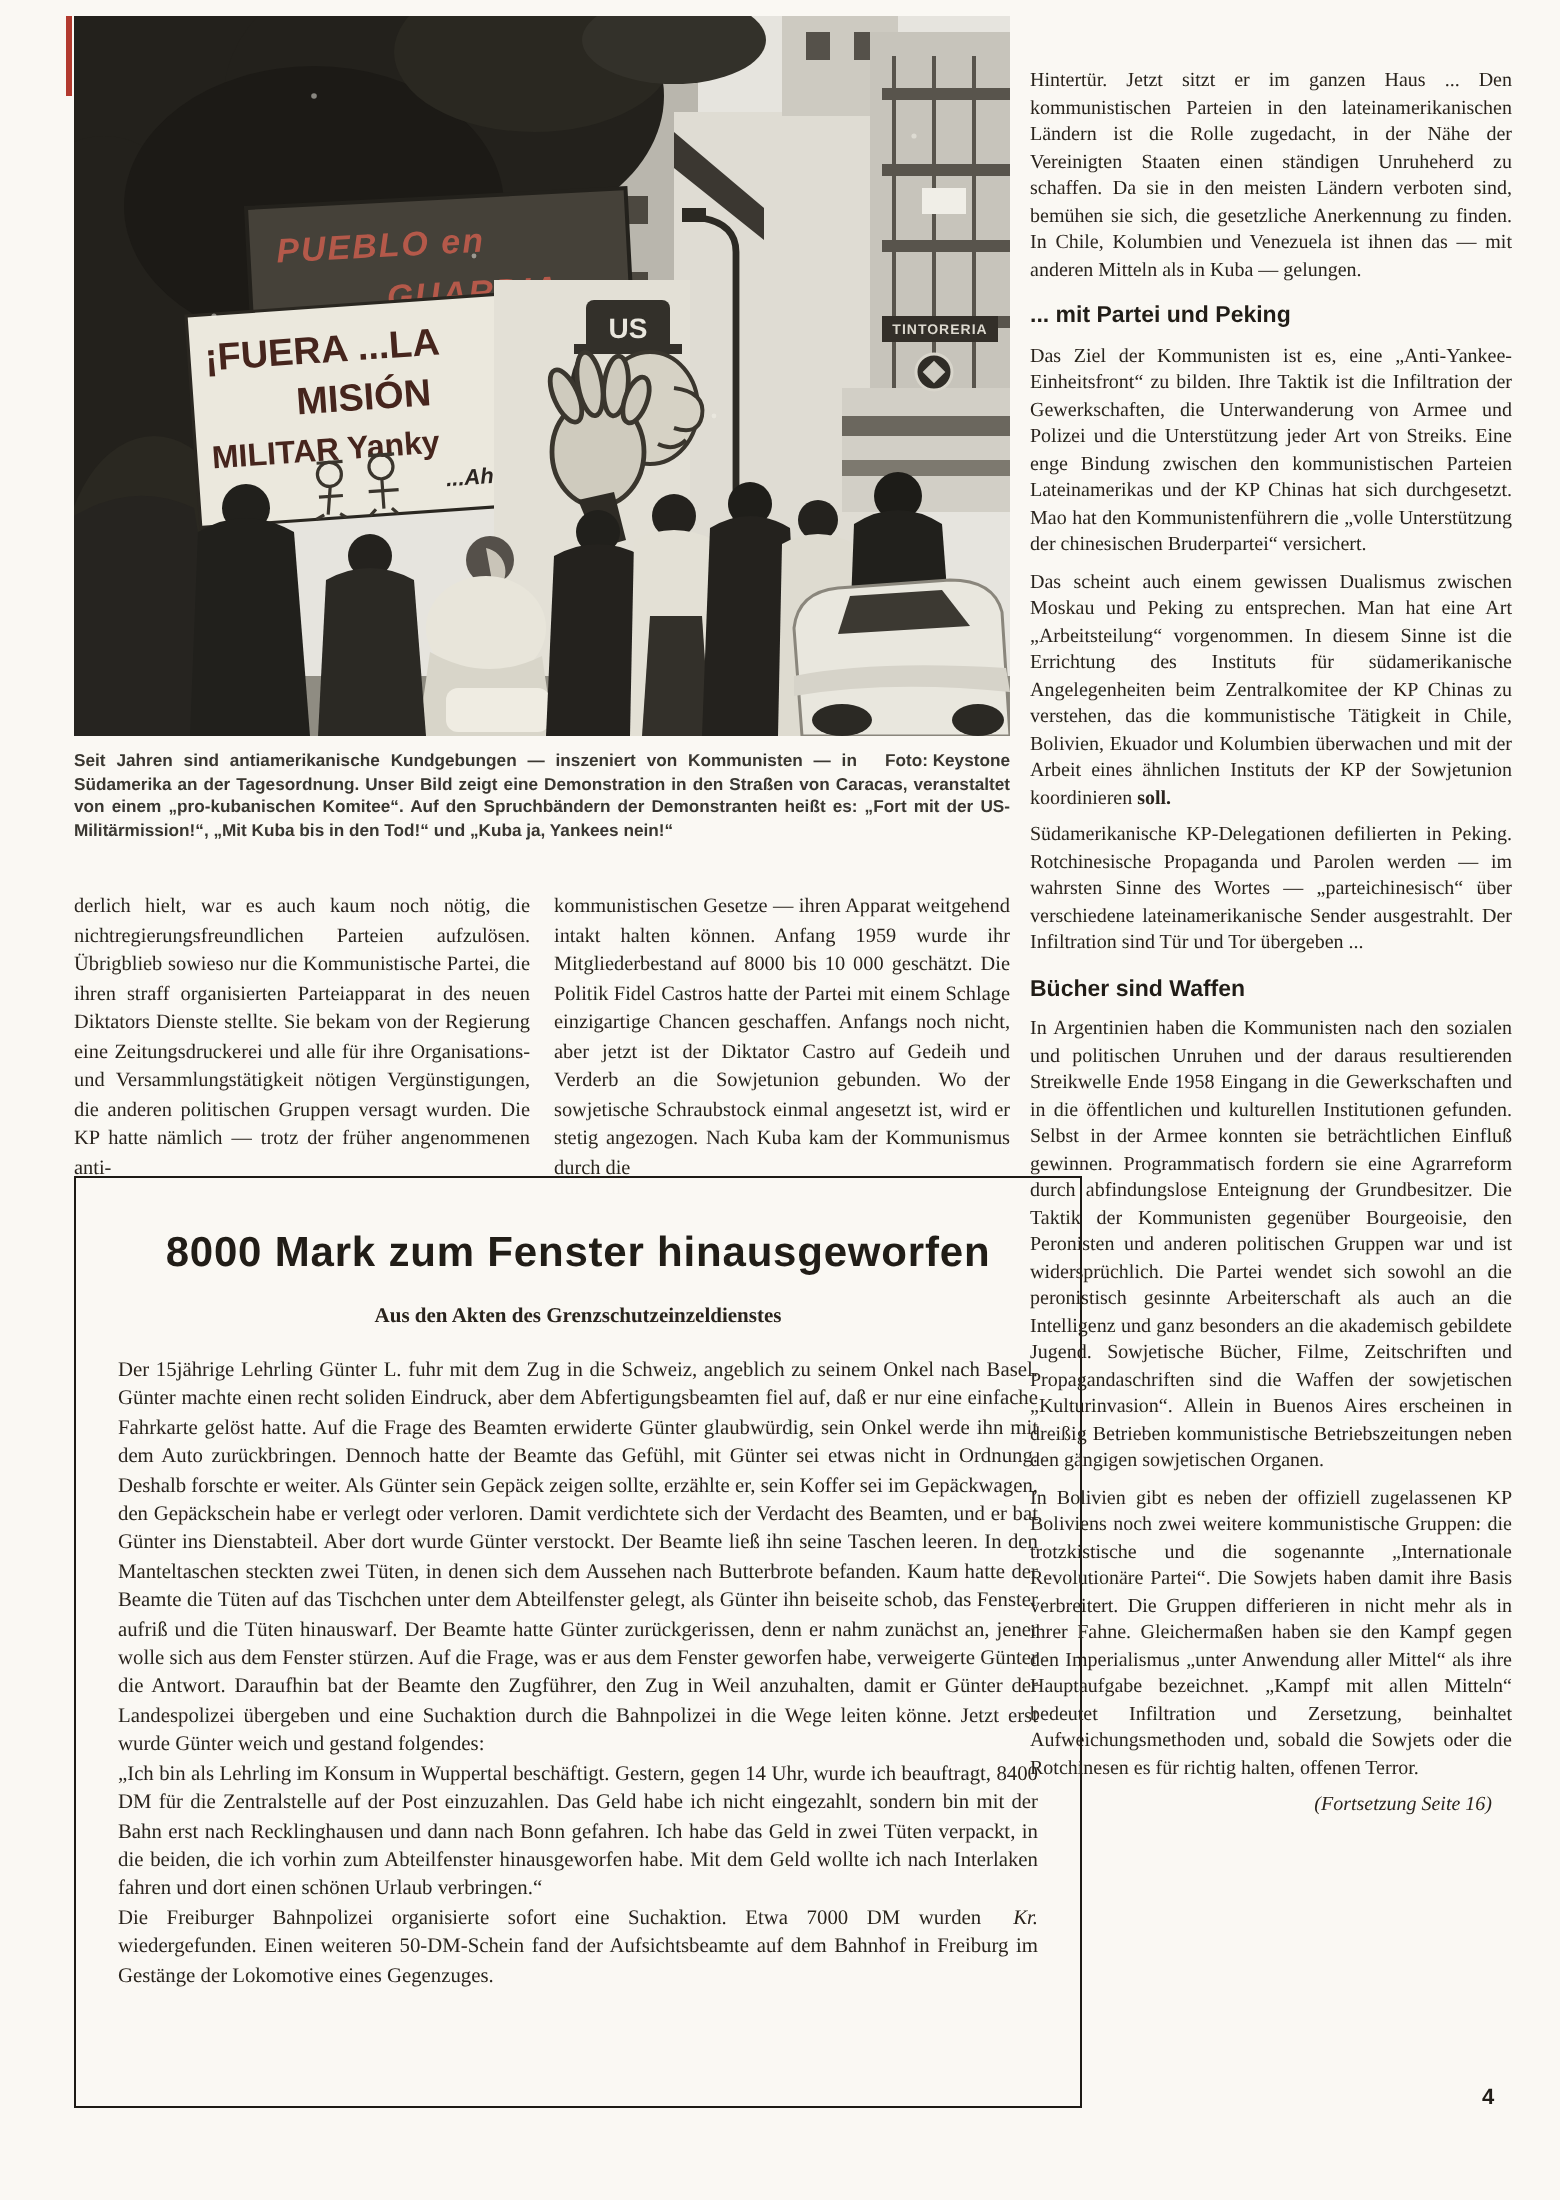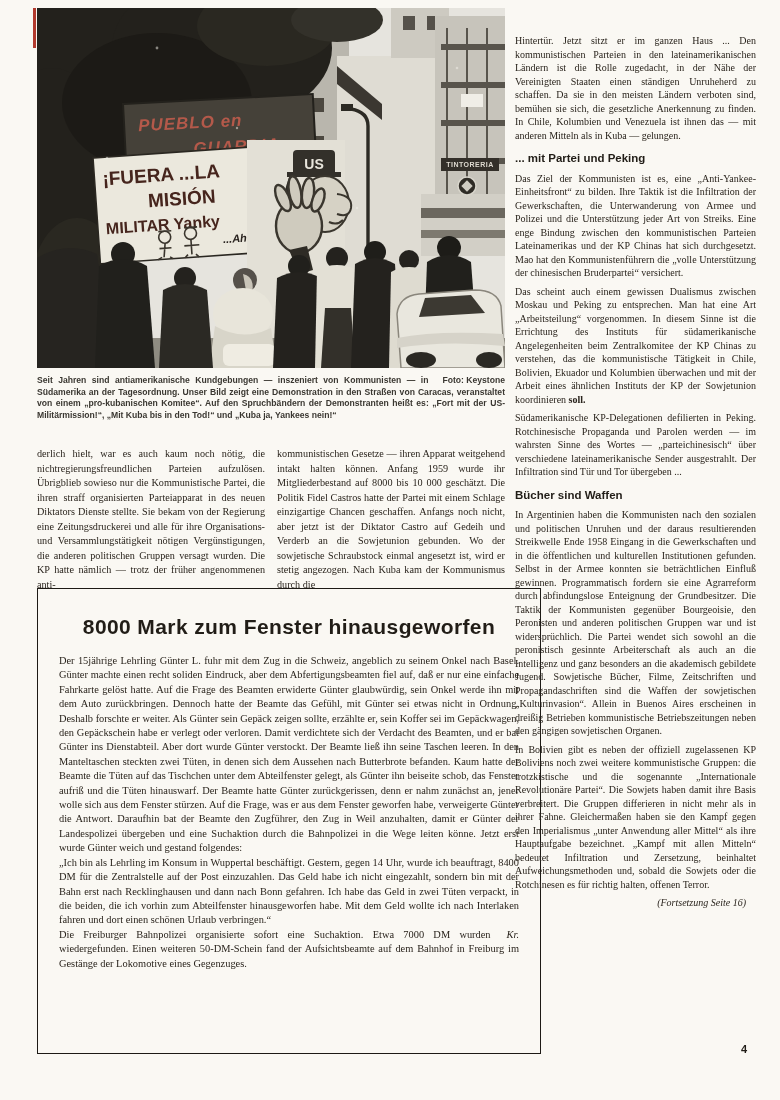--- a/index.html
+++ b/index.html
@@ -222,20 +222,21 @@
     <span>Seit Jahren sind antiamerikanische Kundgebungen — inszeniert von Kommunisten — in Südamerika an der Tagesordnung. Unser Bild zeigt eine Demonstration in den Straßen von Caracas, veranstaltet von einem „pro-kubanischen Komitee“. Auf den Spruchbändern der Demonstranten heißt es: „Fort mit der US-Militärmission!“, „Mit Kuba bis in den Tod!“ und „Kuba ja, Yankees nein!“</span>
   </div>
 
   <div class="cols">
     <p>derlich hielt, war es auch kaum noch nötig, die nichtregierungsfreundlichen Parteien aufzulösen. Übrigblieb sowieso nur die Kommunistische Partei, die ihren straff organisierten Parteiapparat in des neuen Diktators Dienste stellte. Sie bekam von der Regierung eine Zeitungsdruckerei und alle für ihre Organisations- und Versammlungstätigkeit nötigen Vergünstigungen, die anderen politischen Gruppen versagt wurden. Die KP hatte nämlich — trotz der früher angenommenen anti-</p>
     <p>kommunistischen Gesetze — ihren Apparat weitgehend intakt halten können. Anfang 1959 wurde ihr Mitgliederbestand auf 8000 bis 10 000 geschätzt. Die Politik Fidel Castros hatte der Partei mit einem Schlage einzigartige Chancen geschaffen. Anfangs noch nicht, aber jetzt ist der Diktator Castro auf Gedeih und Verderb an die Sowjetunion gebunden. Wo der sowjetische Schraubstock einmal angesetzt ist, wird er stetig angezogen. Nach Kuba kam der Kommunismus durch die</p>
   </div>
 
   <div class="box">
     <h2 class="box-title">8000 Mark zum Fenster hinausgeworfen</h2>
+    <p class="box-subtitle">Aus den Akten des Grenzschutzeinzeldienstes</p>
     <div class="box-body">
       <p>Der 15jährige Lehrling Günter L. fuhr mit dem Zug in die Schweiz, angeblich zu seinem Onkel nach Basel. Günter machte einen recht soliden Eindruck, aber dem Abfertigungsbeamten fiel auf, daß er nur eine einfache Fahrkarte gelöst hatte. Auf die Frage des Beamten erwiderte Günter glaubwürdig, sein Onkel werde ihn mit dem Auto zurückbringen. Dennoch hatte der Beamte das Gefühl, mit Günter sei etwas nicht in Ordnung. Deshalb forschte er weiter. Als Günter sein Gepäck zeigen sollte, erzählte er, sein Koffer sei im Gepäckwagen, den Gepäckschein habe er verlegt oder verloren. Damit verdichtete sich der Verdacht des Beamten, und er bat Günter ins Dienstabteil. Aber dort wurde Günter verstockt. Der Beamte ließ ihn seine Taschen leeren. In den Manteltaschen steckten zwei Tüten, in denen sich dem Aussehen nach Butterbrote befanden. Kaum hatte der Beamte die Tüten auf das Tischchen unter dem Abteilfenster gelegt, als Günter ihn beiseite schob, das Fenster aufriß und die Tüten hinauswarf. Der Beamte hatte Günter zurückgerissen, denn er nahm zunächst an, jener wolle sich aus dem Fenster stürzen. Auf die Frage, was er aus dem Fenster geworfen habe, verweigerte Günter die Antwort. Daraufhin bat der Beamte den Zugführer, den Zug in Weil anzuhalten, damit er Günter der Landespolizei übergeben und eine Suchaktion durch die Bahnpolizei in die Wege leiten könne. Jetzt erst wurde Günter weich und gestand folgendes:</p>
       <p>„Ich bin als Lehrling im Konsum in Wuppertal beschäftigt. Gestern, gegen 14 Uhr, wurde ich beauftragt, 8400 DM für die Zentralstelle auf der Post einzuzahlen. Das Geld habe ich nicht eingezahlt, sondern bin mit der Bahn erst nach Recklinghausen und dann nach Bonn gefahren. Ich habe das Geld in zwei Tüten verpackt, in die beiden, die ich vorhin zum Abteilfenster hinausgeworfen habe. Mit dem Geld wollte ich nach Interlaken fahren und dort einen schönen Urlaub verbringen.“</p>
       <p><span class="kr">Kr.</span><span>Die Freiburger Bahnpolizei organisierte sofort eine Suchaktion. Etwa 7000 DM wurden wiedergefunden. Einen weiteren 50-DM-Schein fand der Aufsichtsbeamte auf dem Bahnhof in Freiburg im Gestänge der Lokomotive eines Gegenzuges.</span></p>
     </div>
   </div>
 
   <div class="rightcol">
     <p>Hintertür. Jetzt sitzt er im ganzen Haus ... Den kommunistischen Parteien in den lateinamerikanischen Ländern ist die Rolle zugedacht, in der Nähe der Vereinigten Staaten einen ständigen Unruheherd zu schaffen. Da sie in den meisten Ländern verboten sind, bemühen sie sich, die gesetzliche Anerkennung zu finden. In Chile, Kolumbien und Venezuela ist ihnen das — mit anderen Mitteln als in Kuba — gelungen.</p>
     <h3>... mit Partei und Peking</h3>

